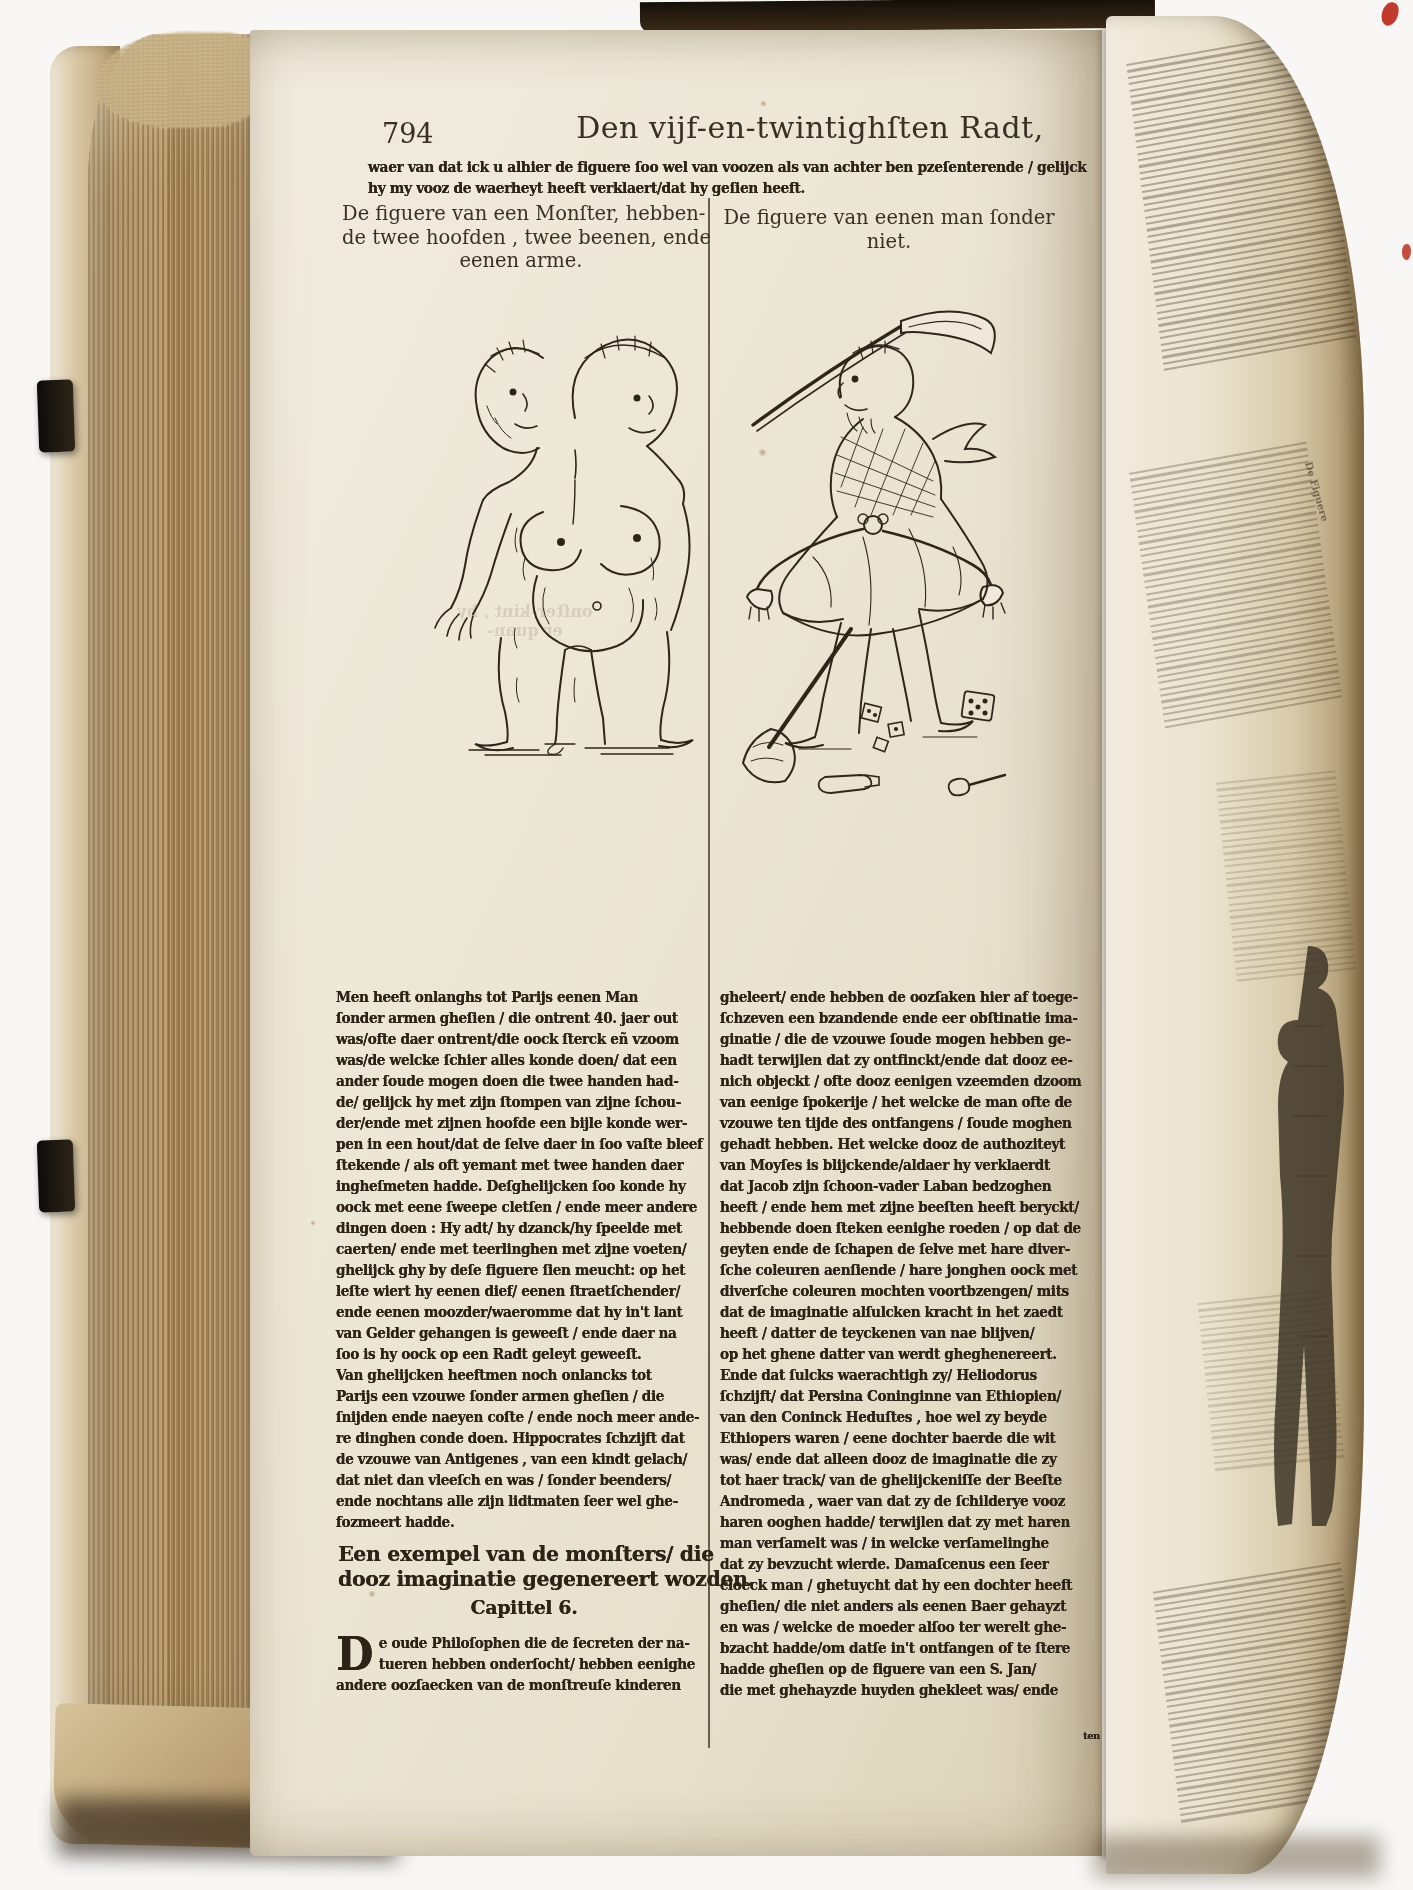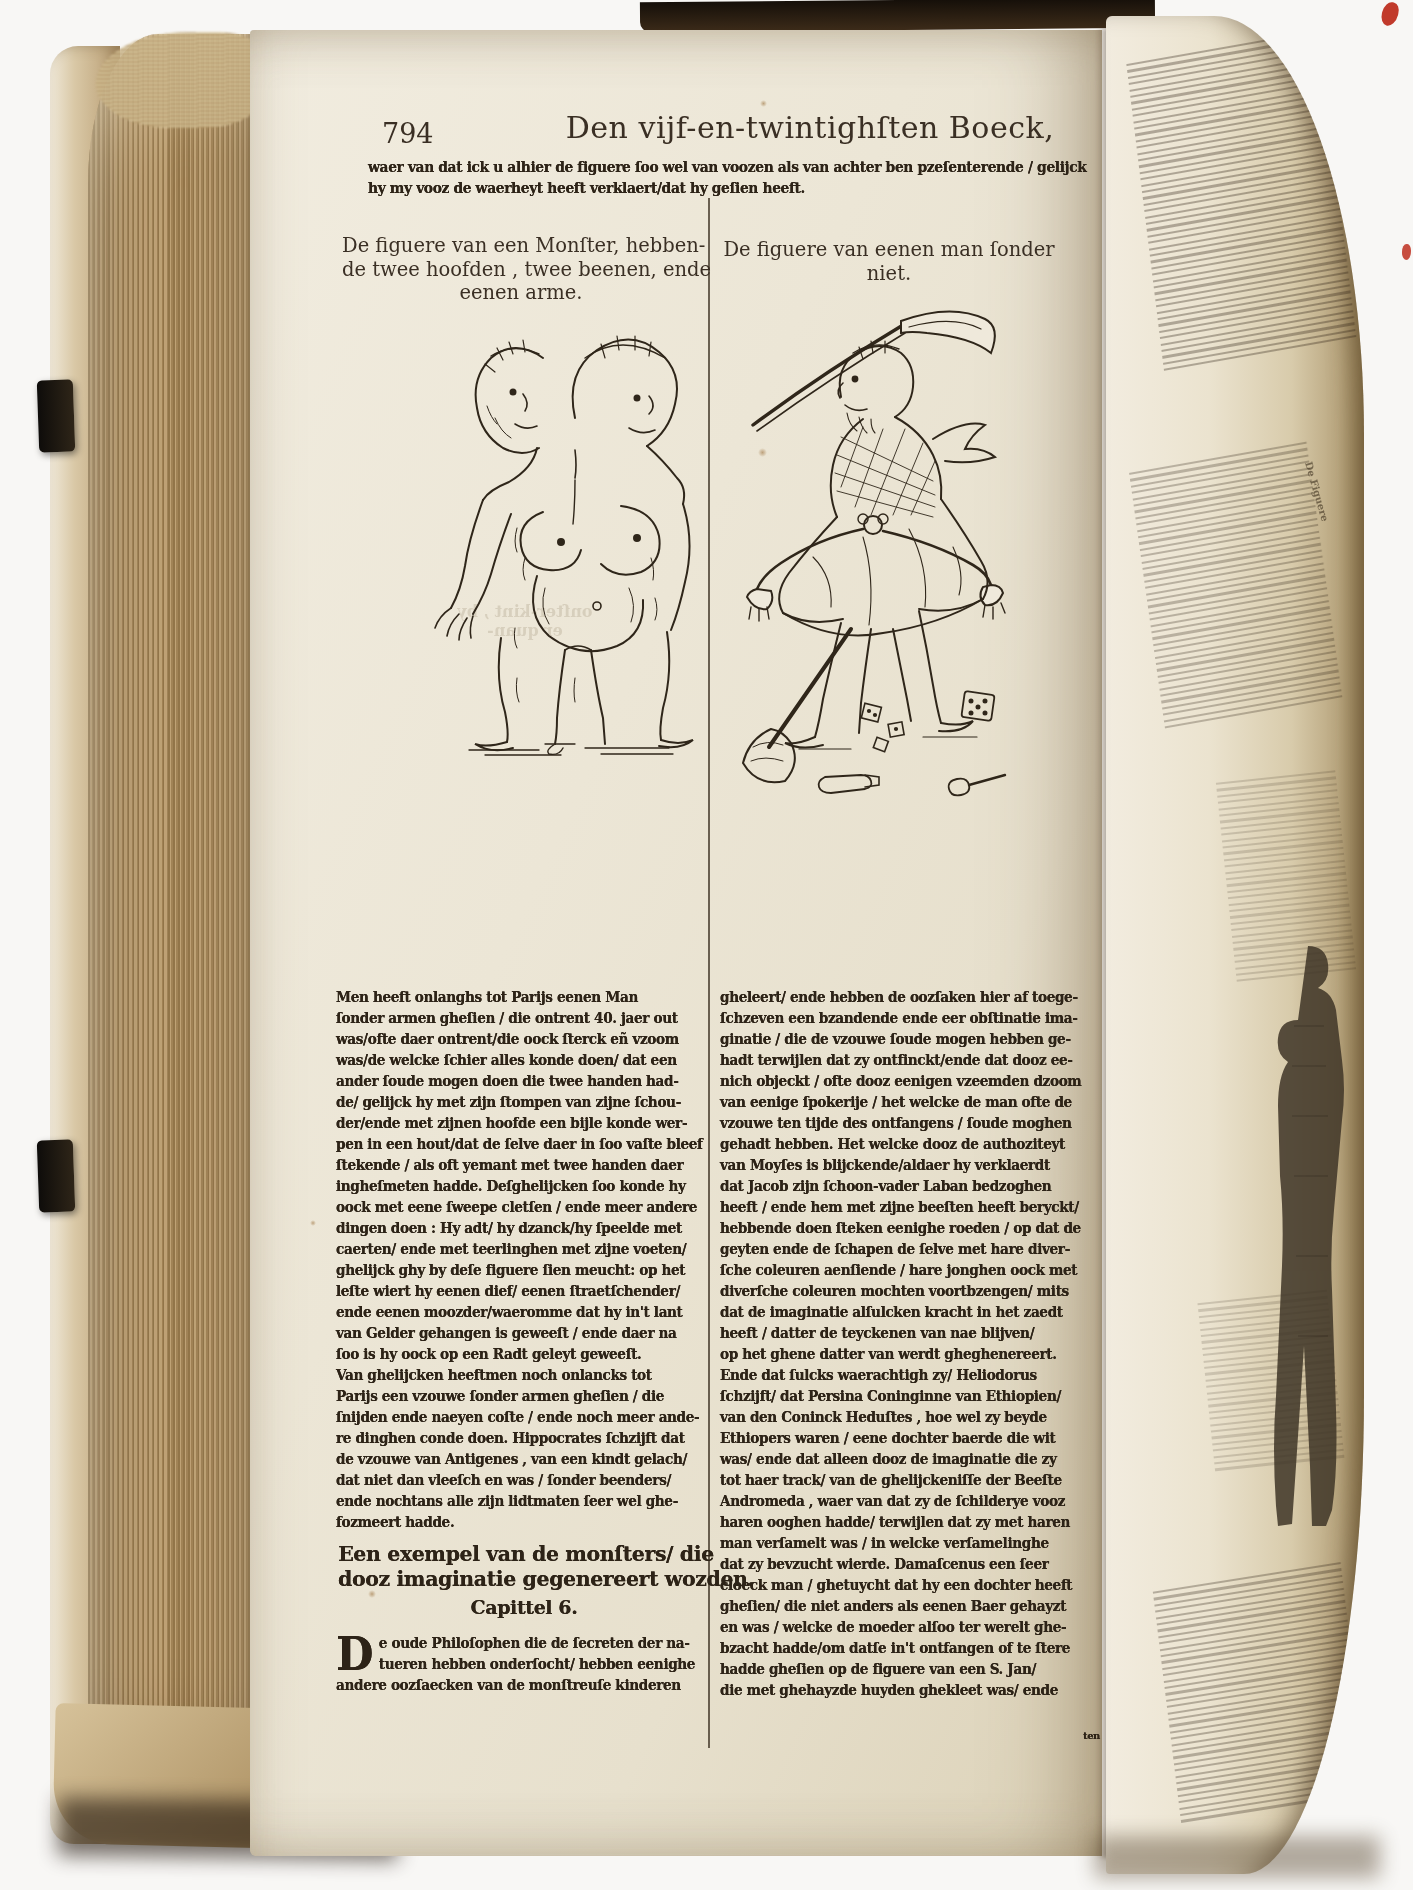--- a/index.html
+++ b/index.html
@@ -55,21 +55,21 @@
 
   
   .roman{color:#3a2f24;}
   .bl{font-weight:700;color:#2d2317;letter-spacing:-.4px;text-shadow:0 0 .4px currentColor;}
   .tline{white-space:nowrap;}
   .pageno{left:132px;top:88px;font-size:27px;}
   .run-title{left:240px;top:80px;width:640px;text-align:center;font-size:30px;letter-spacing:.5px;}
   .intro{left:118px;top:126px;width:740px;font-size:14.5px;line-height:21px;
     transform:scaleX(.955);transform-origin:left top;}
   .divider{left:458px;top:168px;width:2px;height:1550px;background:rgba(50,38,24,.7);}
-  .cap{font-size:19.5px;line-height:23.5px;text-align:center;margin-top:32px;}
+  .cap{font-size:19.5px;line-height:23.5px;text-align:center;}
   .cap-l{left:92px;top:172px;width:358px;}
   .cap-r{left:458px;top:176px;width:362px;}
   .colL{left:86px;top:956px;width:400px;font-size:14.5px;line-height:21px;
     transform:scaleX(.94);transform-origin:left top;}
   .colR{left:470px;top:956px;width:405px;font-size:14.5px;line-height:21px;
     transform:scaleX(.94);transform-origin:left top;}
   .sec-head{left:88px;top:1512px;width:376px;text-align:center;font-size:20.5px;line-height:25px;letter-spacing:-.4px;}
   .chap{left:86px;top:1566px;width:376px;text-align:center;font-size:19px;}
   .opening{left:86px;top:1602px;width:400px;font-size:14.5px;line-height:21px;
     transform:scaleX(.94);transform-origin:left top;}
@@ -91,21 +91,21 @@
   <div class="abs fore-edge"></div>
   <div class="abs fore-top"></div>
   <div class="abs cover-bl"></div>
   <div class="abs shadow-bl"></div>
   <div class="abs clasp c1"></div>
   <div class="abs clasp c2"></div>
 
   <div class="abs main-page">
 
     <div class="abs pageno roman">794</div>
-    <div class="abs run-title roman">Den vijf-en-twintighſten Boeck,</div>
+    <div class="abs run-title roman">Den vijf-en-twintighſten Radt,</div>
 
     <div class="abs intro bl">
         <div class="tline">waer van dat ick u alhier de figuere ſoo wel van voozen als van achter ben pzeſenterende / gelijck</div>
         <div class="tline">hy my vooz de waerheyt heeft verklaert/dat hy geſien heeft.</div>
       </div>
 
     <div class="abs divider"></div>
 
     <div class="abs cap cap-l roman">
         <div class="tline">De figuere van een Monſter, hebben-</div>

